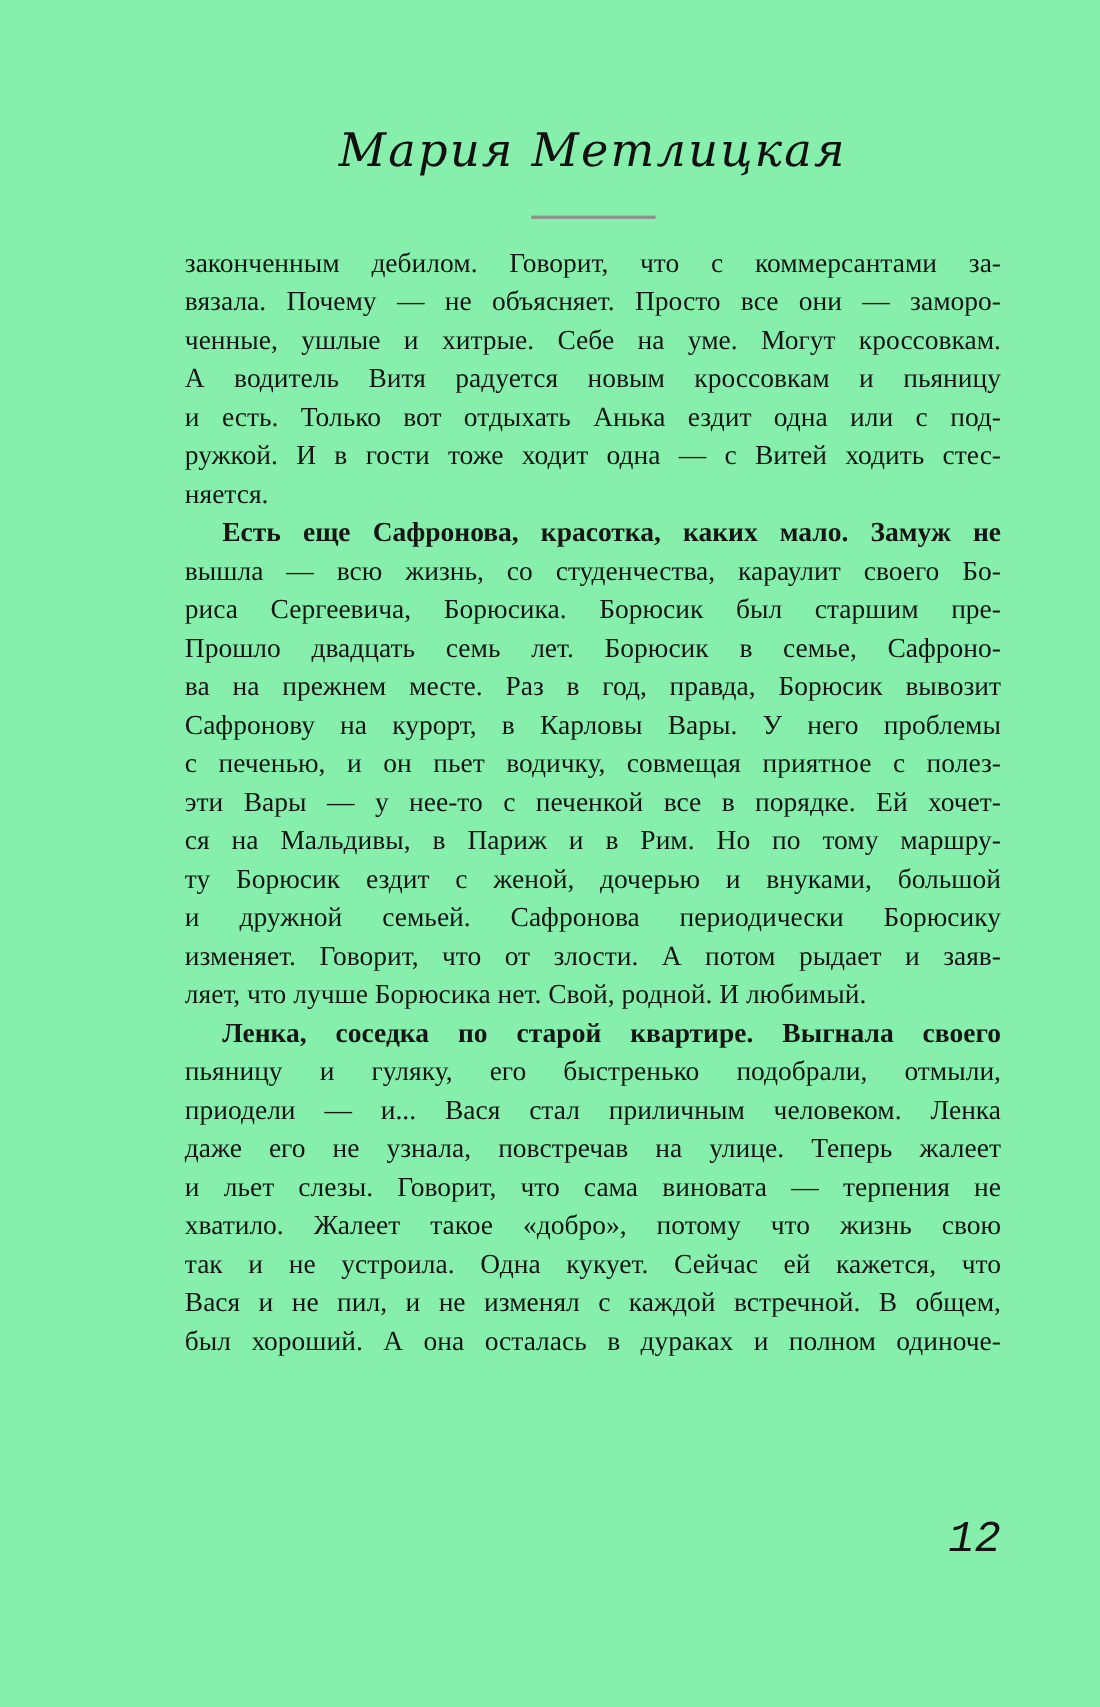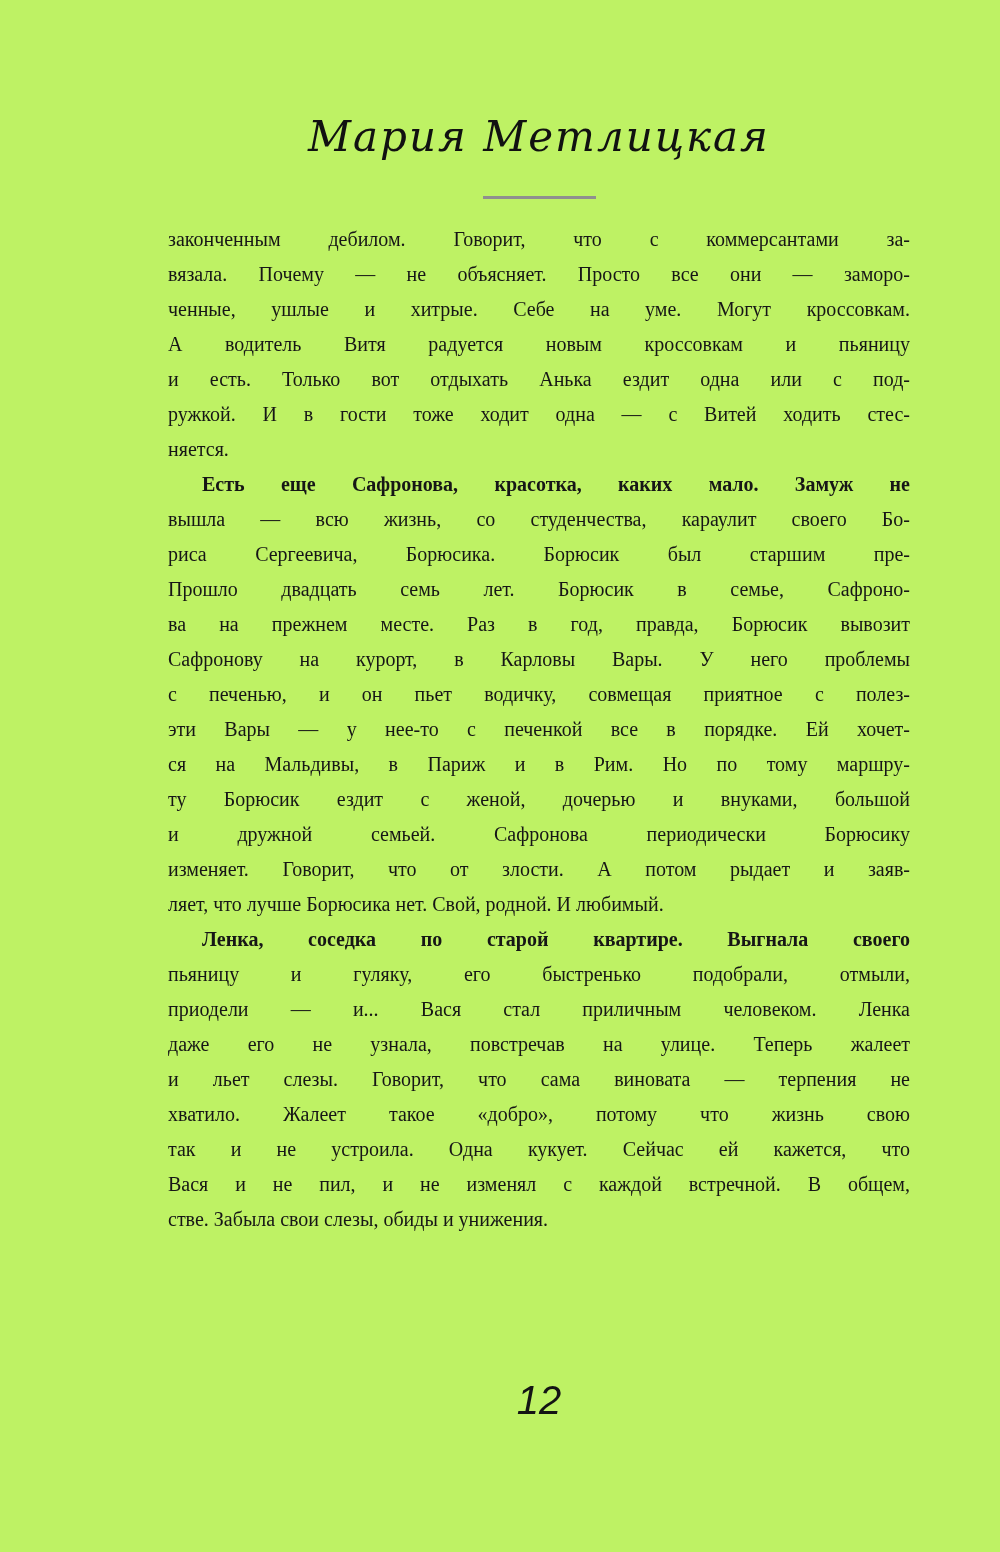--- a/index.html
+++ b/index.html
@@ -1,20 +1,20 @@
 <!DOCTYPE html>
 <html lang="ru" style="--ornament-color: #a2a2a2; --divider-color: #8f8f8f;"><head>
 <meta charset="utf-8">
 <style>
   html, body { margin: 0; padding: 0; background: #ffffff; }
   .page {
     position: relative;
     width: 1000px;
     height: 1552px;
-    background: #bef264;
+    background: #86efac;
     font-family: "Liberation Serif", serif;
     color: #161616;
     overflow: hidden;
   }
   
   .author {
     position: absolute;
     left: 168px; top: 112px; width: 742px;
     margin: 0;
     text-align: center;
@@ -31,36 +31,36 @@
     width: 113px; height: 0;
     border-top: 3px solid var(--divider-color, #909090);
   }
   .ornament { position: absolute; }
   .ornament-left  { left: 174px; top: 102px; width: 112px; height: 104px; }
   .ornament-right { left: 832px; top: 122px; width: 54px;  height: 54px;  }
   
   .text-block {
     position: absolute;
     left: 168px; top: 222px; width: 742px;
-    font-size: 20px;
+    font-size: 25px;
     line-height: 35px;
   }
   .paragraph { margin: 0; }
   .line {
     text-align: justify;
     text-align-last: justify;
   }
   .line.last { text-align-last: left; }
   .line.indent { text-indent: 34px; font-weight: bold; }
   
   .page-number {
     position: absolute;
     left: 168px; top: 1378px; width: 742px;
-    text-align: center;
-    font-family: Liberation Sans, sans-serif;
+    text-align: right;
+    font-family: Liberation Mono, monospace;
     font-style: italic;
     font-size: 40px;
     color: #141414;
   }
 </style>
 </head>
 <body>
 
 <div class="page">
 
@@ -118,21 +118,21 @@
       </div>
       <div class="paragraph">
         <div class="line indent">Ленка, соседка по старой квартире. Выгнала своего</div>
         <div class="line">пьяницу и гуляку, его быстренько подобрали, отмыли,</div>
         <div class="line">приодели — и... Вася стал приличным человеком. Ленка</div>
         <div class="line">даже его не узнала, повстречав на улице. Теперь жалеет</div>
         <div class="line">и льет слезы. Говорит, что сама виновата — терпения не</div>
         <div class="line">хватило. Жалеет такое «добро», потому что жизнь свою</div>
         <div class="line">так и не устроила. Одна кукует. Сейчас ей кажется, что</div>
         <div class="line">Вася и не пил, и не изменял с каждой встречной. В общем,</div>
-        <div class="line last">стве. Забыла свои слезы, обиды и унижения.</div>
+        <div class="line">был хороший. А она осталась в дураках и полном одиноче-</div>
       </div>
     </main>
 
   <footer>
     <div class="page-number">12</div>
   </footer>
 
 </div>
 
 </body></html>

